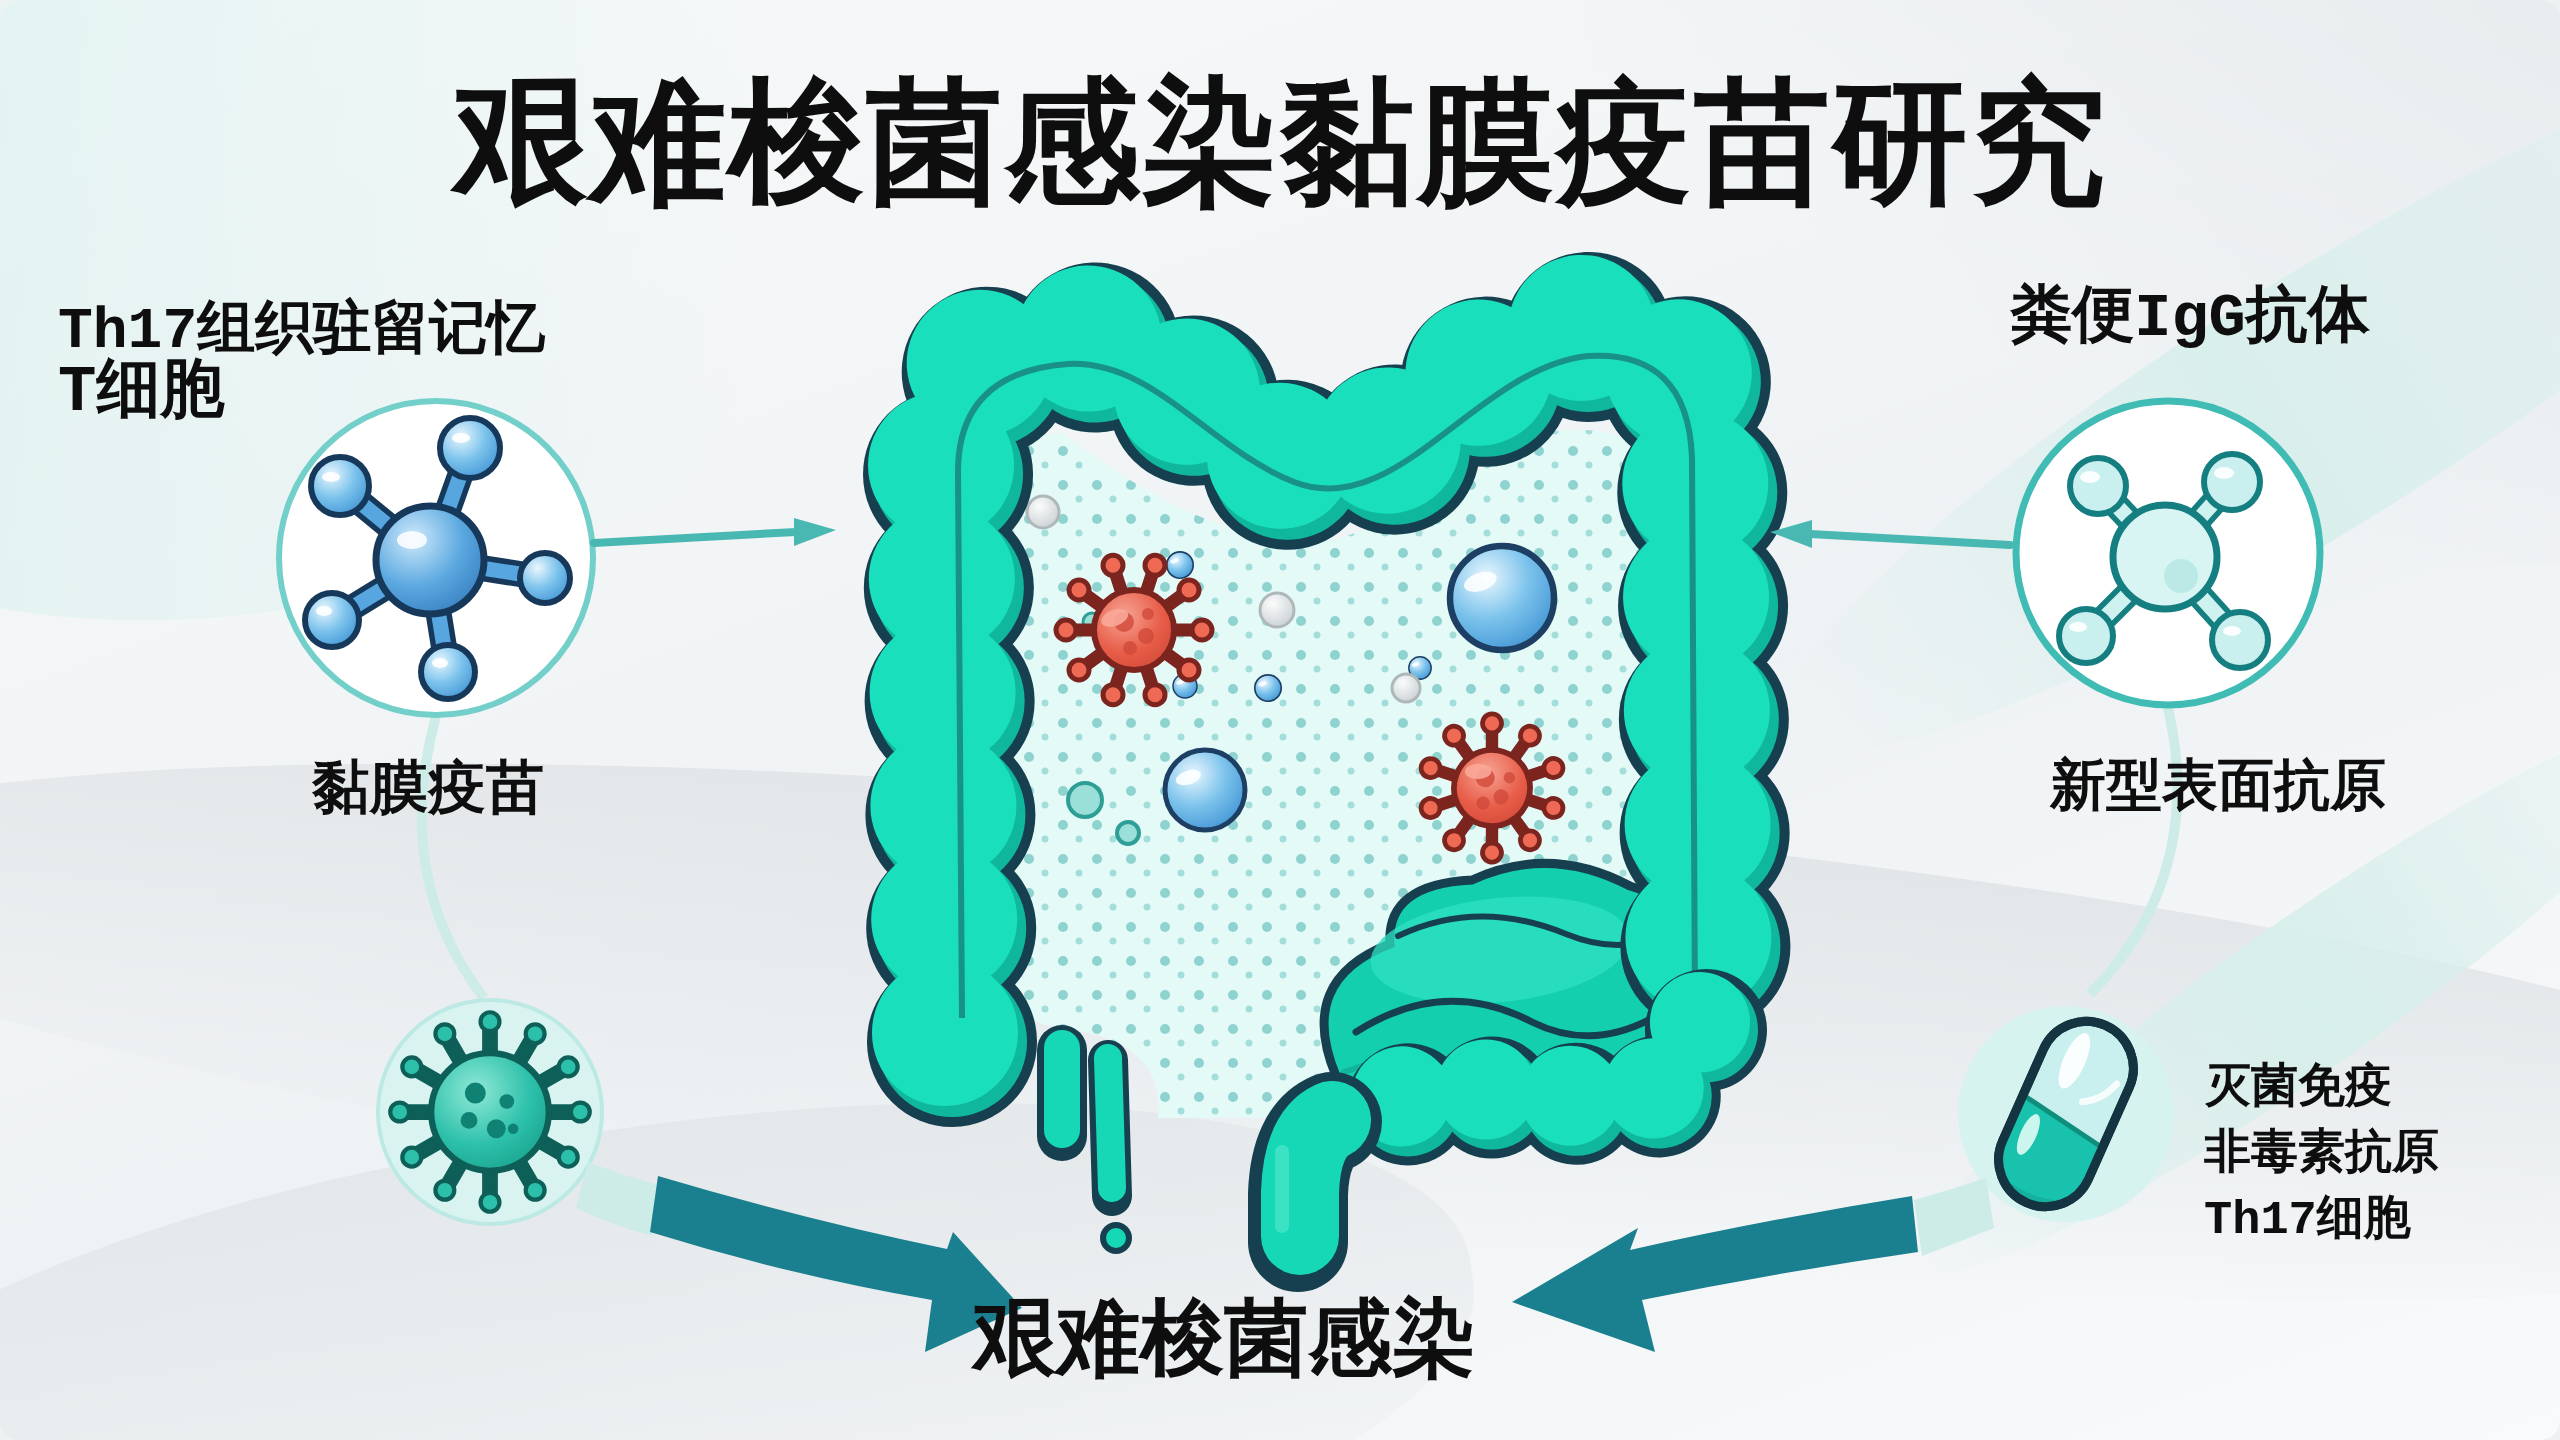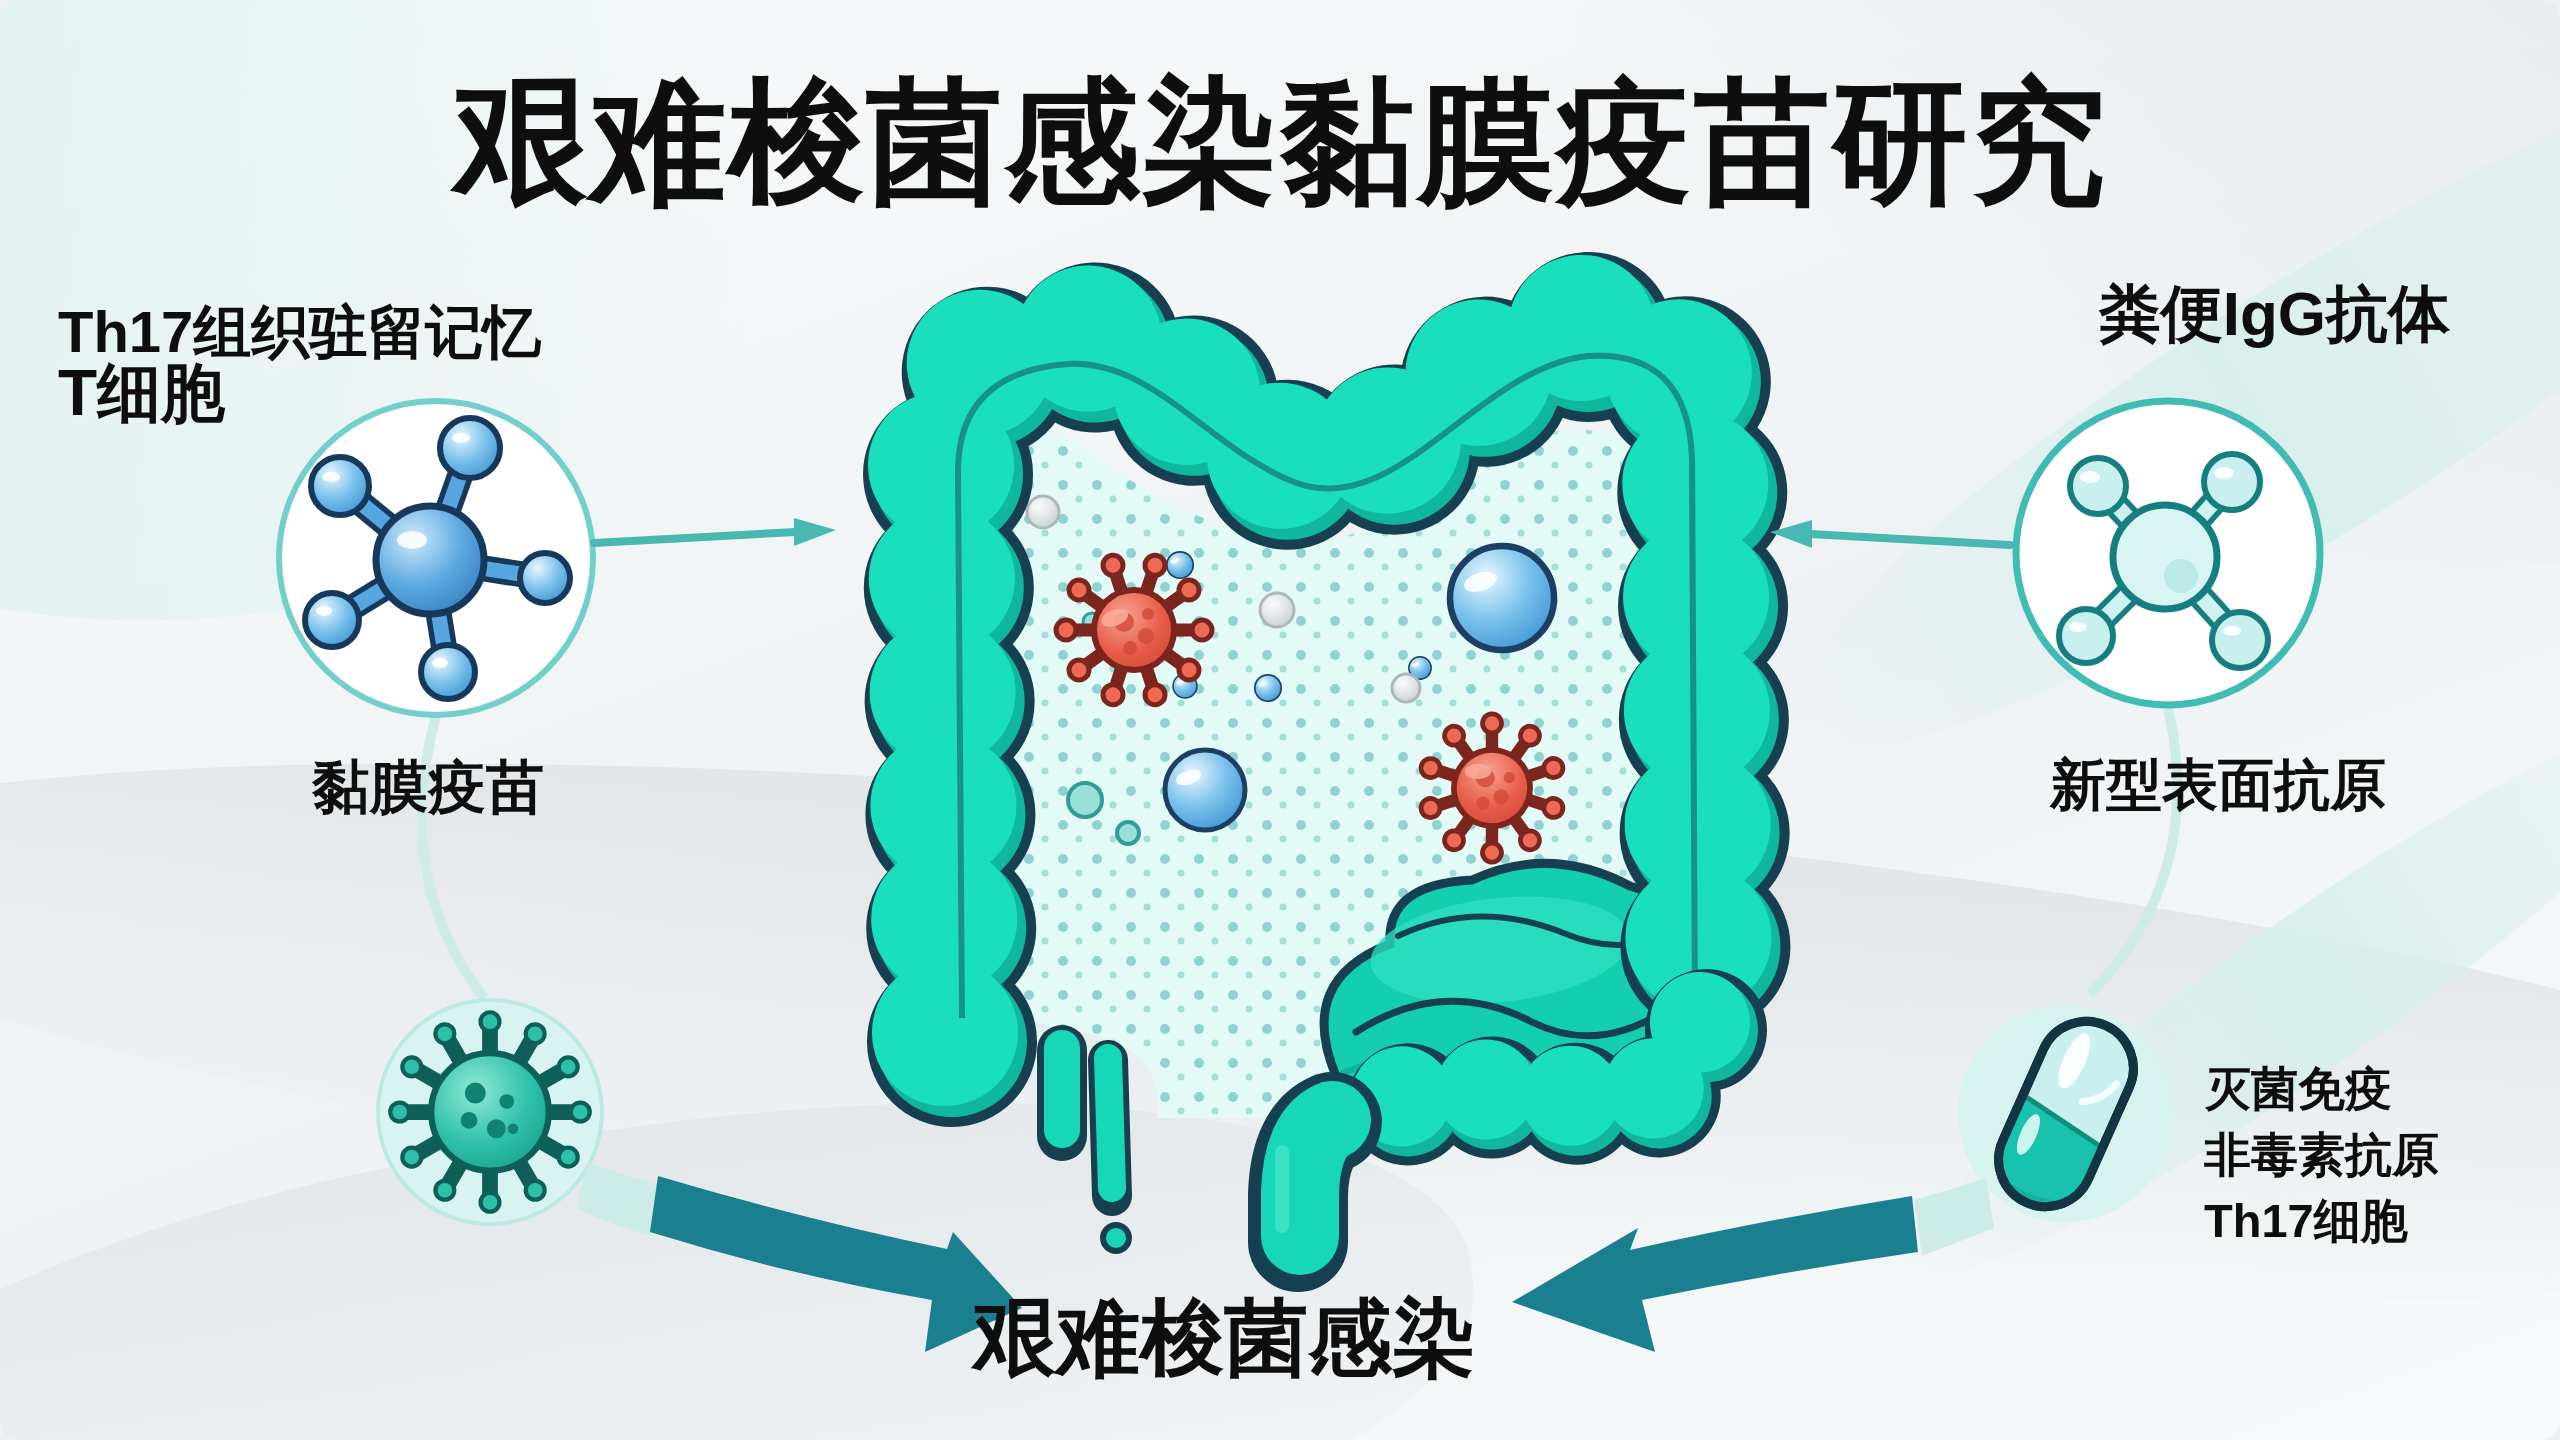--- a/index.html
+++ b/index.html
@@ -1,18 +1,18 @@
 <!DOCTYPE html>
 <html><head>
 <meta charset="utf-8">
 <style>
   html,body{margin:0;padding:0;background:#eef1f2;}
   .stage{
     position:relative;width:2560px;height:1440px;overflow:hidden;
-    font-family:Liberation Sans, sans-serif;color:#0e0e0e;
+    font-family:Liberation Mono, monospace;color:#0e0e0e;
     background:linear-gradient(160deg,#f7f9fa 0%,#eff2f4 55%,#f8fafb 100%);
     border-radius:20px;
   }
   .bg{position:absolute;pointer-events:none;}
   .sw1{left:-320px;top:-260px;width:1500px;height:820px;
        background:linear-gradient(115deg,#daf1ee,rgba(218,241,238,0) 70%);
        transform:rotate(-18deg);border-radius:45%;}
   .sw2{left:-260px;top:810px;width:3150px;height:430px;
        background:linear-gradient(180deg,#e2e6e8,rgba(236,240,241,0));
        transform:rotate(5deg);border-radius:50% 50% 42% 58%;}
@@ -28,21 +28,21 @@
   .sw6{left:1830px;top:920px;width:950px;height:150px;
        background:linear-gradient(90deg,rgba(214,239,235,0),#d7efeb 50%,rgba(214,239,235,0));
        transform:rotate(-35deg);border-radius:50%;}
   .art{position:absolute;left:0;top:0;z-index:2;}
   .txt{position:absolute;z-index:3;}
   .title{left:0;top:52px;width:2560px;text-align:center;
          font-size:136px;font-weight:900;letter-spacing:2px;}
   .lbl-th17{left:58px;top:264px;width:600px;text-align:left;
             font-size:58px;font-weight:800;line-height:64px;margin-top:36px;}
   .lbl-th17 .sub{font-size:64px;font-weight:800;line-height:58px;}
-  .lbl-fecal{left:1850px;top:272px;width:600px;text-align:right;
+  .lbl-fecal{left:1890px;top:272px;width:600px;text-align:center;
              font-size:62px;font-weight:800;}
   .cap-mucosal{left:128px;top:742px;width:600px;text-align:center;
                font-size:58px;font-weight:800;margin-top:7px;}
   .cap-antigen{left:1918px;top:748px;width:600px;text-align:center;
                font-size:56px;font-weight:800;}
   .capsule-notes{left:2204px;top:1056px;width:360px;text-align:left;
                  font-size:47px;font-weight:700;line-height:66px;}
   .lbl-bottom{left:924px;top:1282px;width:600px;text-align:center;
               font-size:84px;font-weight:900;}
 </style>

